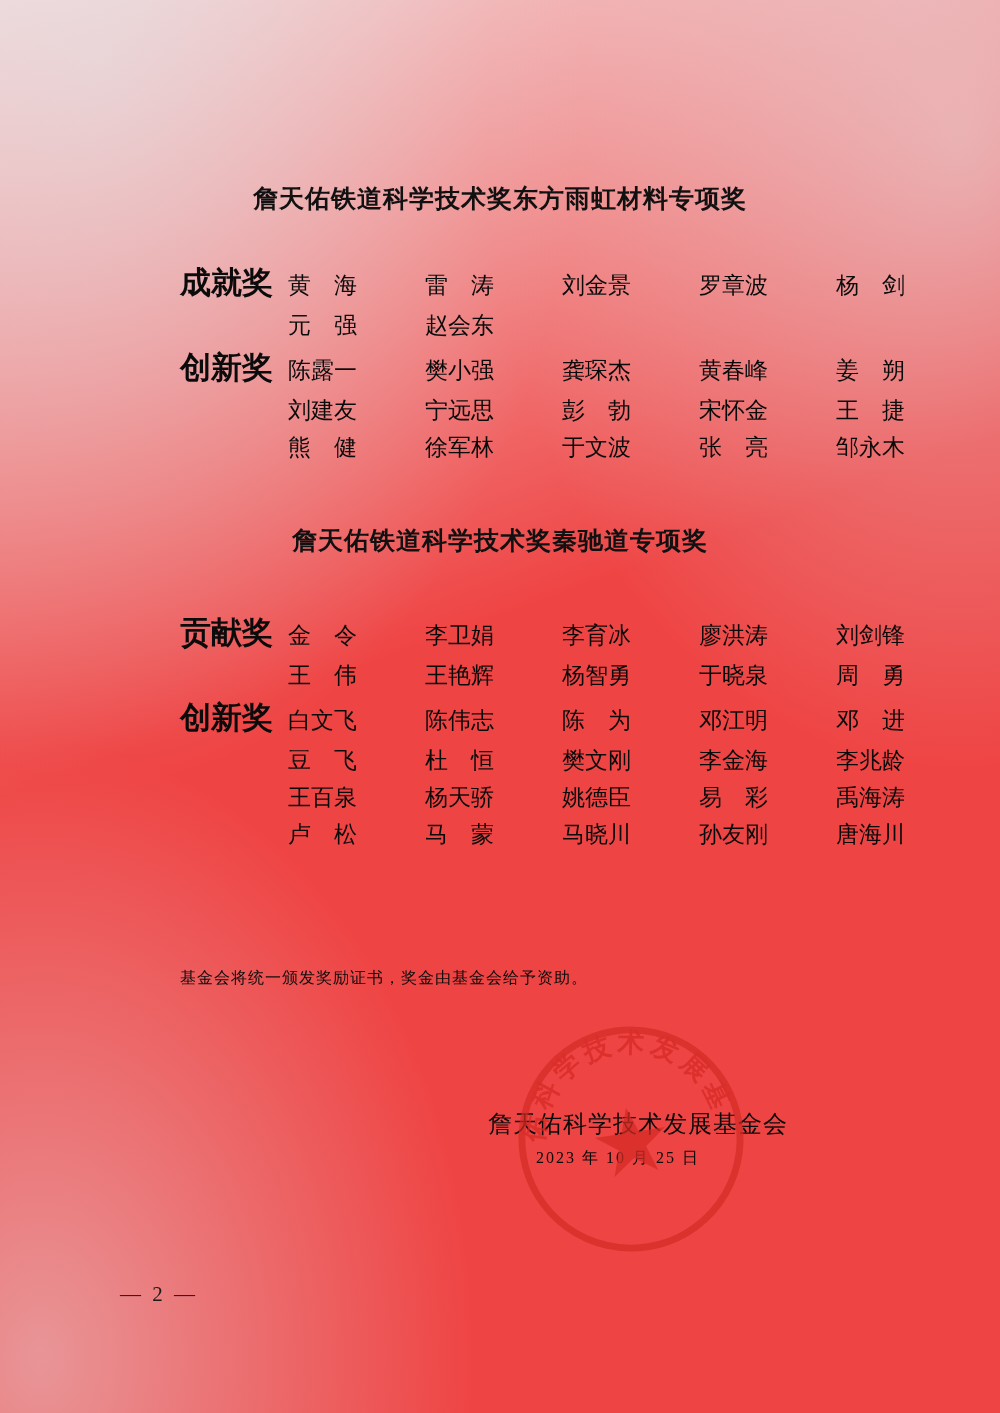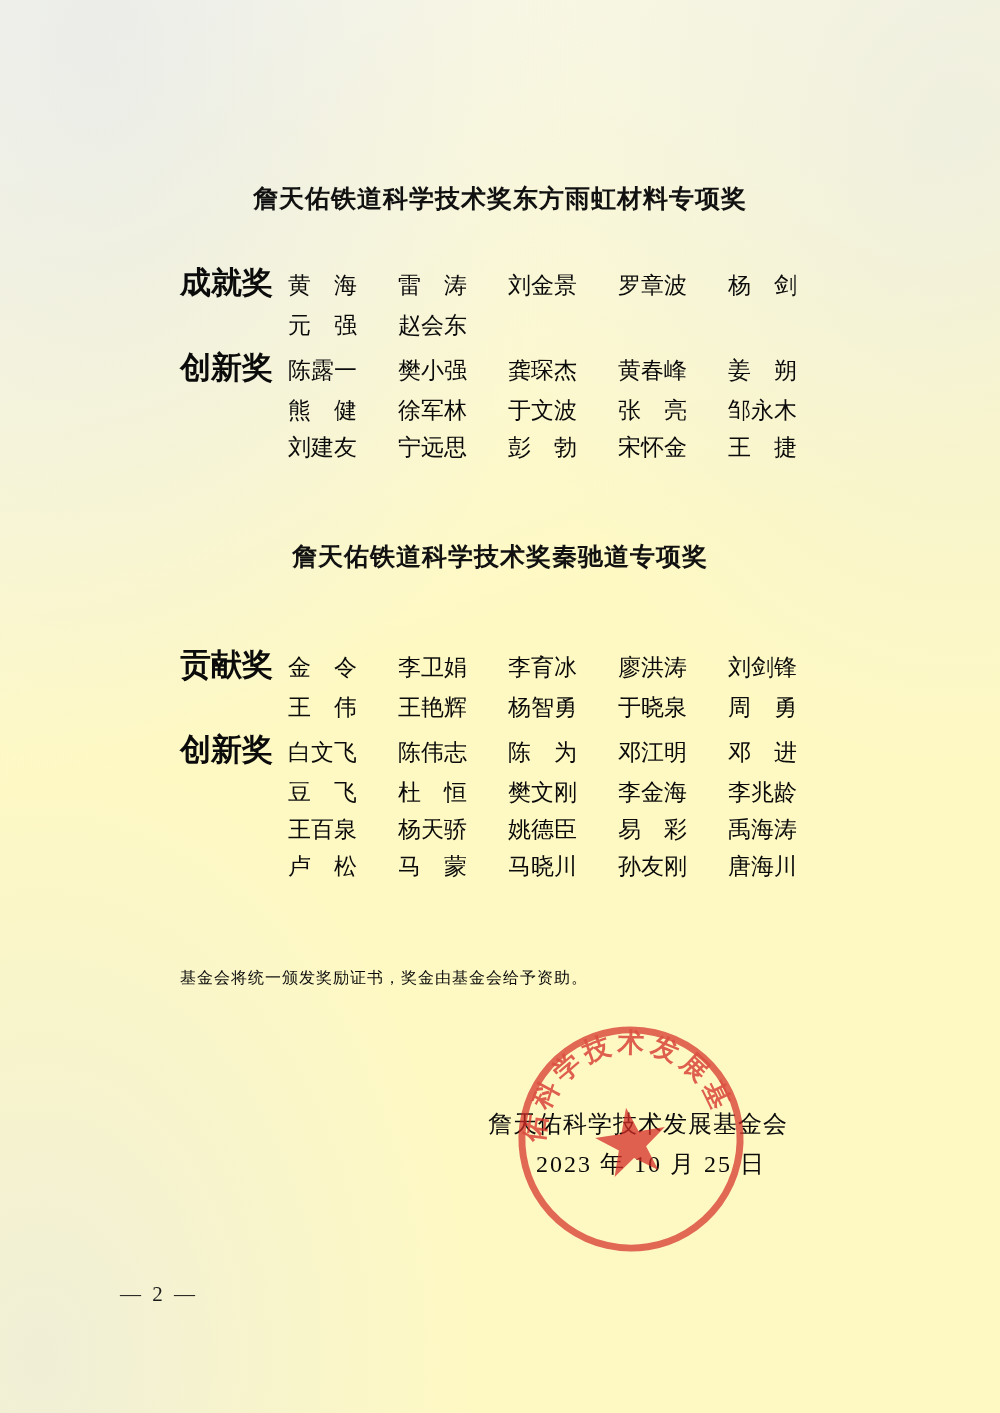--- a/index.html
+++ b/index.html
@@ -5,21 +5,21 @@
   html, body {
     margin: 0;
     padding: 0;
     background: #ffffff;
   }
   .page {
     position: relative;
     width: 1000px;
     height: 1413px;
     margin: 0 auto;
-    background: #fef9c3;
+    background: #ef4444;
     font-family: "Liberation Serif", "DejaVu Serif", serif;
     color: #0b0b0b;
     overflow: hidden;
   }
   
   .page::before {
     content: "";
     position: absolute;
     inset: 0;
     background:
@@ -36,42 +36,43 @@
   }
 
   .section-title {
     text-align: center;
     font-weight: bold;
     font-size: 25px;
     letter-spacing: 1px;
     color: #111;
   }
   #title-1 { position: absolute; top: 182px; left: 0; right: 0; }
-  #title-2 { position: absolute; top: 540px; left: 0; right: 0; }
+  #title-2 { position: absolute; top: 524px; left: 0; right: 0; }
 
   .award-block { position: absolute; left: 180px; width: 640px; }
   #block-1 { top: 262px; }
-  #block-2 { top: 644px; }
+  #block-2 { top: 612px; }
 
   .award-row {
     display: flex;
     align-items: baseline;
     margin-bottom: 6px;
   }
   .award-label {
     width: 108px;
     flex: 0 0 108px;
     font-weight: bold;
     font-size: 31px;
     letter-spacing: 0px;
     white-space: nowrap;
   }
   .names {
     display: flex;
     flex: 1 1 auto;
+    gap: 27px;
   }
   .name {
     flex: 0 0 110px;
     font-size: 23px;
     letter-spacing: 0px;
     white-space: nowrap;
   }
   
   .name.n2 {
     display: inline-flex;
@@ -94,21 +95,21 @@
     position: absolute;
     top: 1108px;
     left: 488px;
     font-size: 24px;
     letter-spacing: 1px;
   }
   #signature-date {
     position: absolute;
     top: 1148px;
     left: 536px;
-    font-size: 24px;
+    font-size: 16px;
     letter-spacing: 2px;
   }
   #page-number {
     position: absolute;
     top: 1282px;
     left: 120px;
     font-size: 21px;
     letter-spacing: 3px;
     color: #1a1a1a;
   }
@@ -171,44 +172,44 @@
           <div class="name">黄春峰</div>
           <div class="name n2">
               <span>姜　朔</span>
             </div>
         </div>
       </div>
 
       <div class="award-row">
         <div class="award-label"></div>
         <div class="names">
+          <div class="name">刘建友</div>
+          <div class="name">宁远思</div>
+          <div class="name n2">
+              <span>彭　勃</span>
+            </div>
+          <div class="name">宋怀金</div>
+          <div class="name n2">
+              <span>王　捷</span>
+            </div>
+        </div>
+      </div>
+
+      <div class="award-row">
+        <div class="award-label"></div>
+        <div class="names">
           <div class="name n2">
               <span>熊　健</span>
             </div>
           <div class="name">徐军林</div>
           <div class="name">于文波</div>
           <div class="name n2">
               <span>张　亮</span>
             </div>
           <div class="name">邹永木</div>
-        </div>
-      </div>
-
-      <div class="award-row">
-        <div class="award-label"></div>
-        <div class="names">
-          <div class="name">刘建友</div>
-          <div class="name">宁远思</div>
-          <div class="name n2">
-              <span>彭　勃</span>
-            </div>
-          <div class="name">宋怀金</div>
-          <div class="name n2">
-              <span>王　捷</span>
-            </div>
         </div>
       </div>
 
     </div>
 
     <div class="section-title" id="title-2">詹天佑铁道科学技术奖秦驰道专项奖</div>
 
     <div class="award-block" id="block-2">
 
       <div class="award-row">

